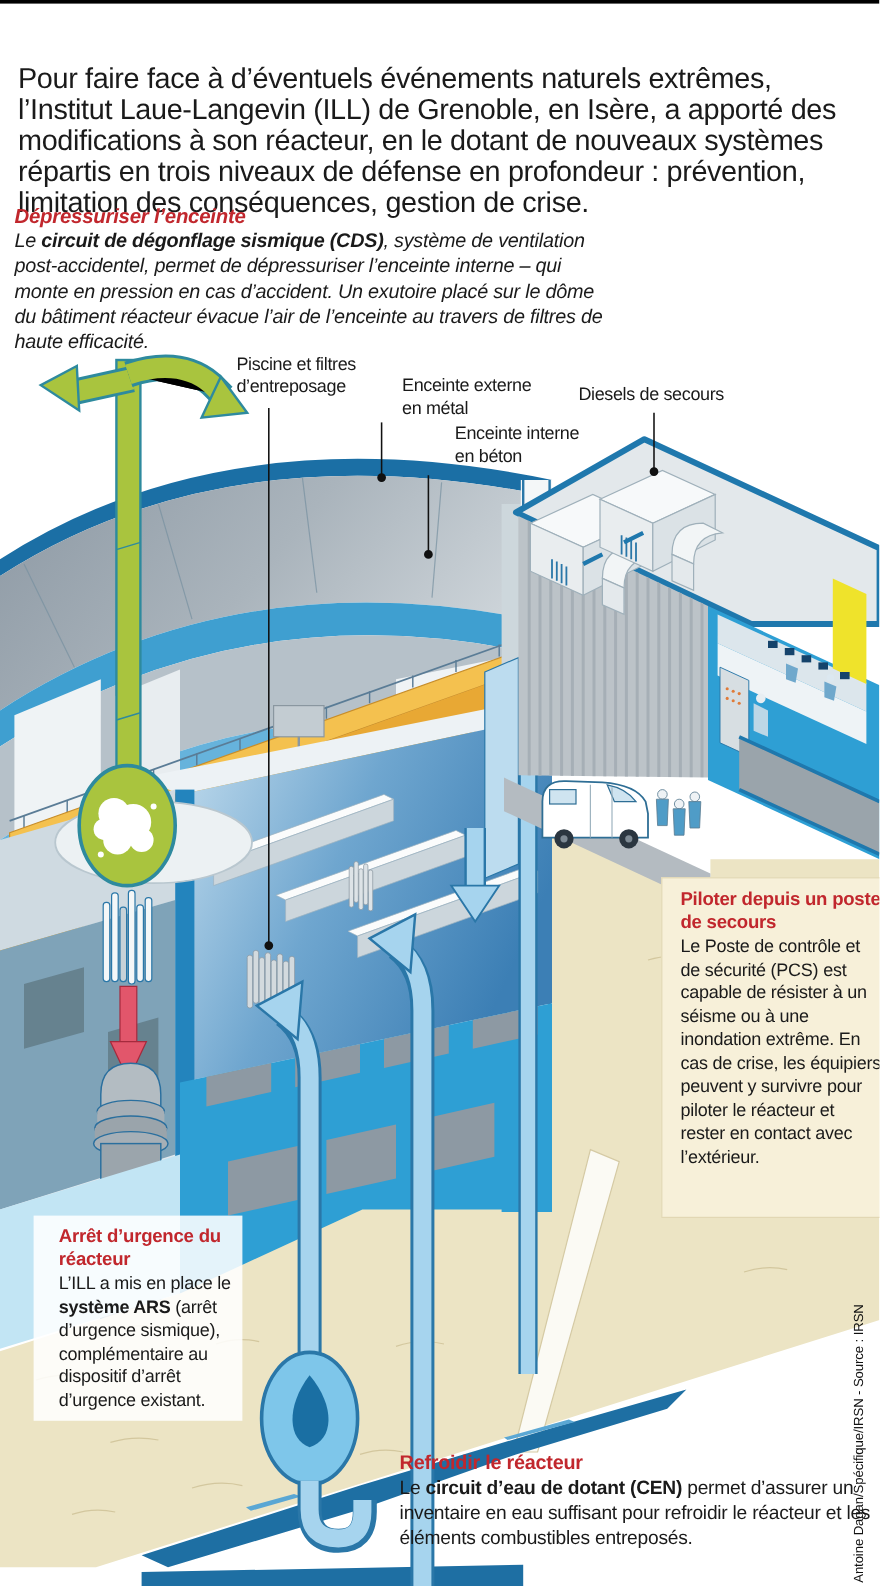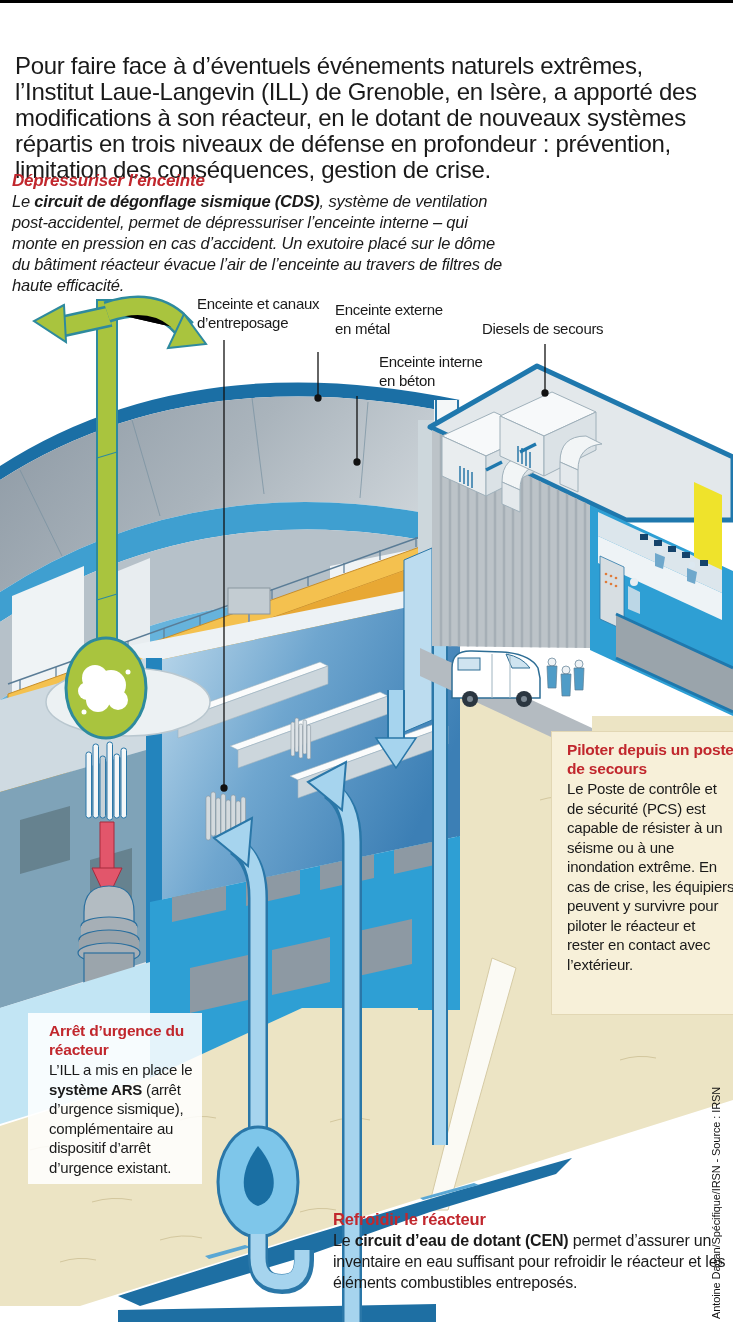--- a/index.html
+++ b/index.html
@@ -319,22 +319,22 @@
       <path d="M545,344 L545,391"></path>
         <circle cx="545" cy="393" r="3"></circle>
     </g>
   </svg>
 
   <div class="dep">
     <span class="sec-head">Dépressuriser l’enceinte</span>
     <span><span>Le </span><b>circuit de dégonflage sismique (CDS)</b><span>, système de ventilation post-accidentel, permet de dépressuriser l’enceinte interne – qui monte en pression en cas d’accident. Un exutoire placé sur le dôme du bâtiment réacteur évacue l’air de l’enceinte au travers de filtres de haute efficacité.</span></span>
   </div>
 
-  <div class="lbl" style="left:197px;top:295px;width:140px;">Enceinte et canaux d’entreposage</div>
-  <div class="lbl" style="left:335px;top:301px;width:115px;">Enceinte externe en métal</div>
+  <div class="lbl" style="left:197px;top:295px;width:140px;">Piscine et filtres d’entreposage</div>
+  <div class="lbl" style="left:335px;top:313px;width:115px;">Enceinte externe en métal</div>
   <div class="lbl" style="left:379px;top:353px;width:110px;">Enceinte interne en béton</div>
   <div class="lbl" style="left:482px;top:320px;width:160px;">Diesels de secours</div>
 
   <div class="box" id="box-piloter">
     <span class="sec-head">Piloter depuis un poste de secours</span>
     <span>Le Poste de contrôle et de sécurité (PCS) est capable de résister à un séisme ou à une inondation extrême. En cas de crise, les équipiers peuvent y survivre pour piloter le réacteur et rester en contact avec l’extérieur.</span>
   </div>
 
   <div class="box" id="box-arret">
     <span class="sec-head">Arrêt d’urgence du réacteur</span>

